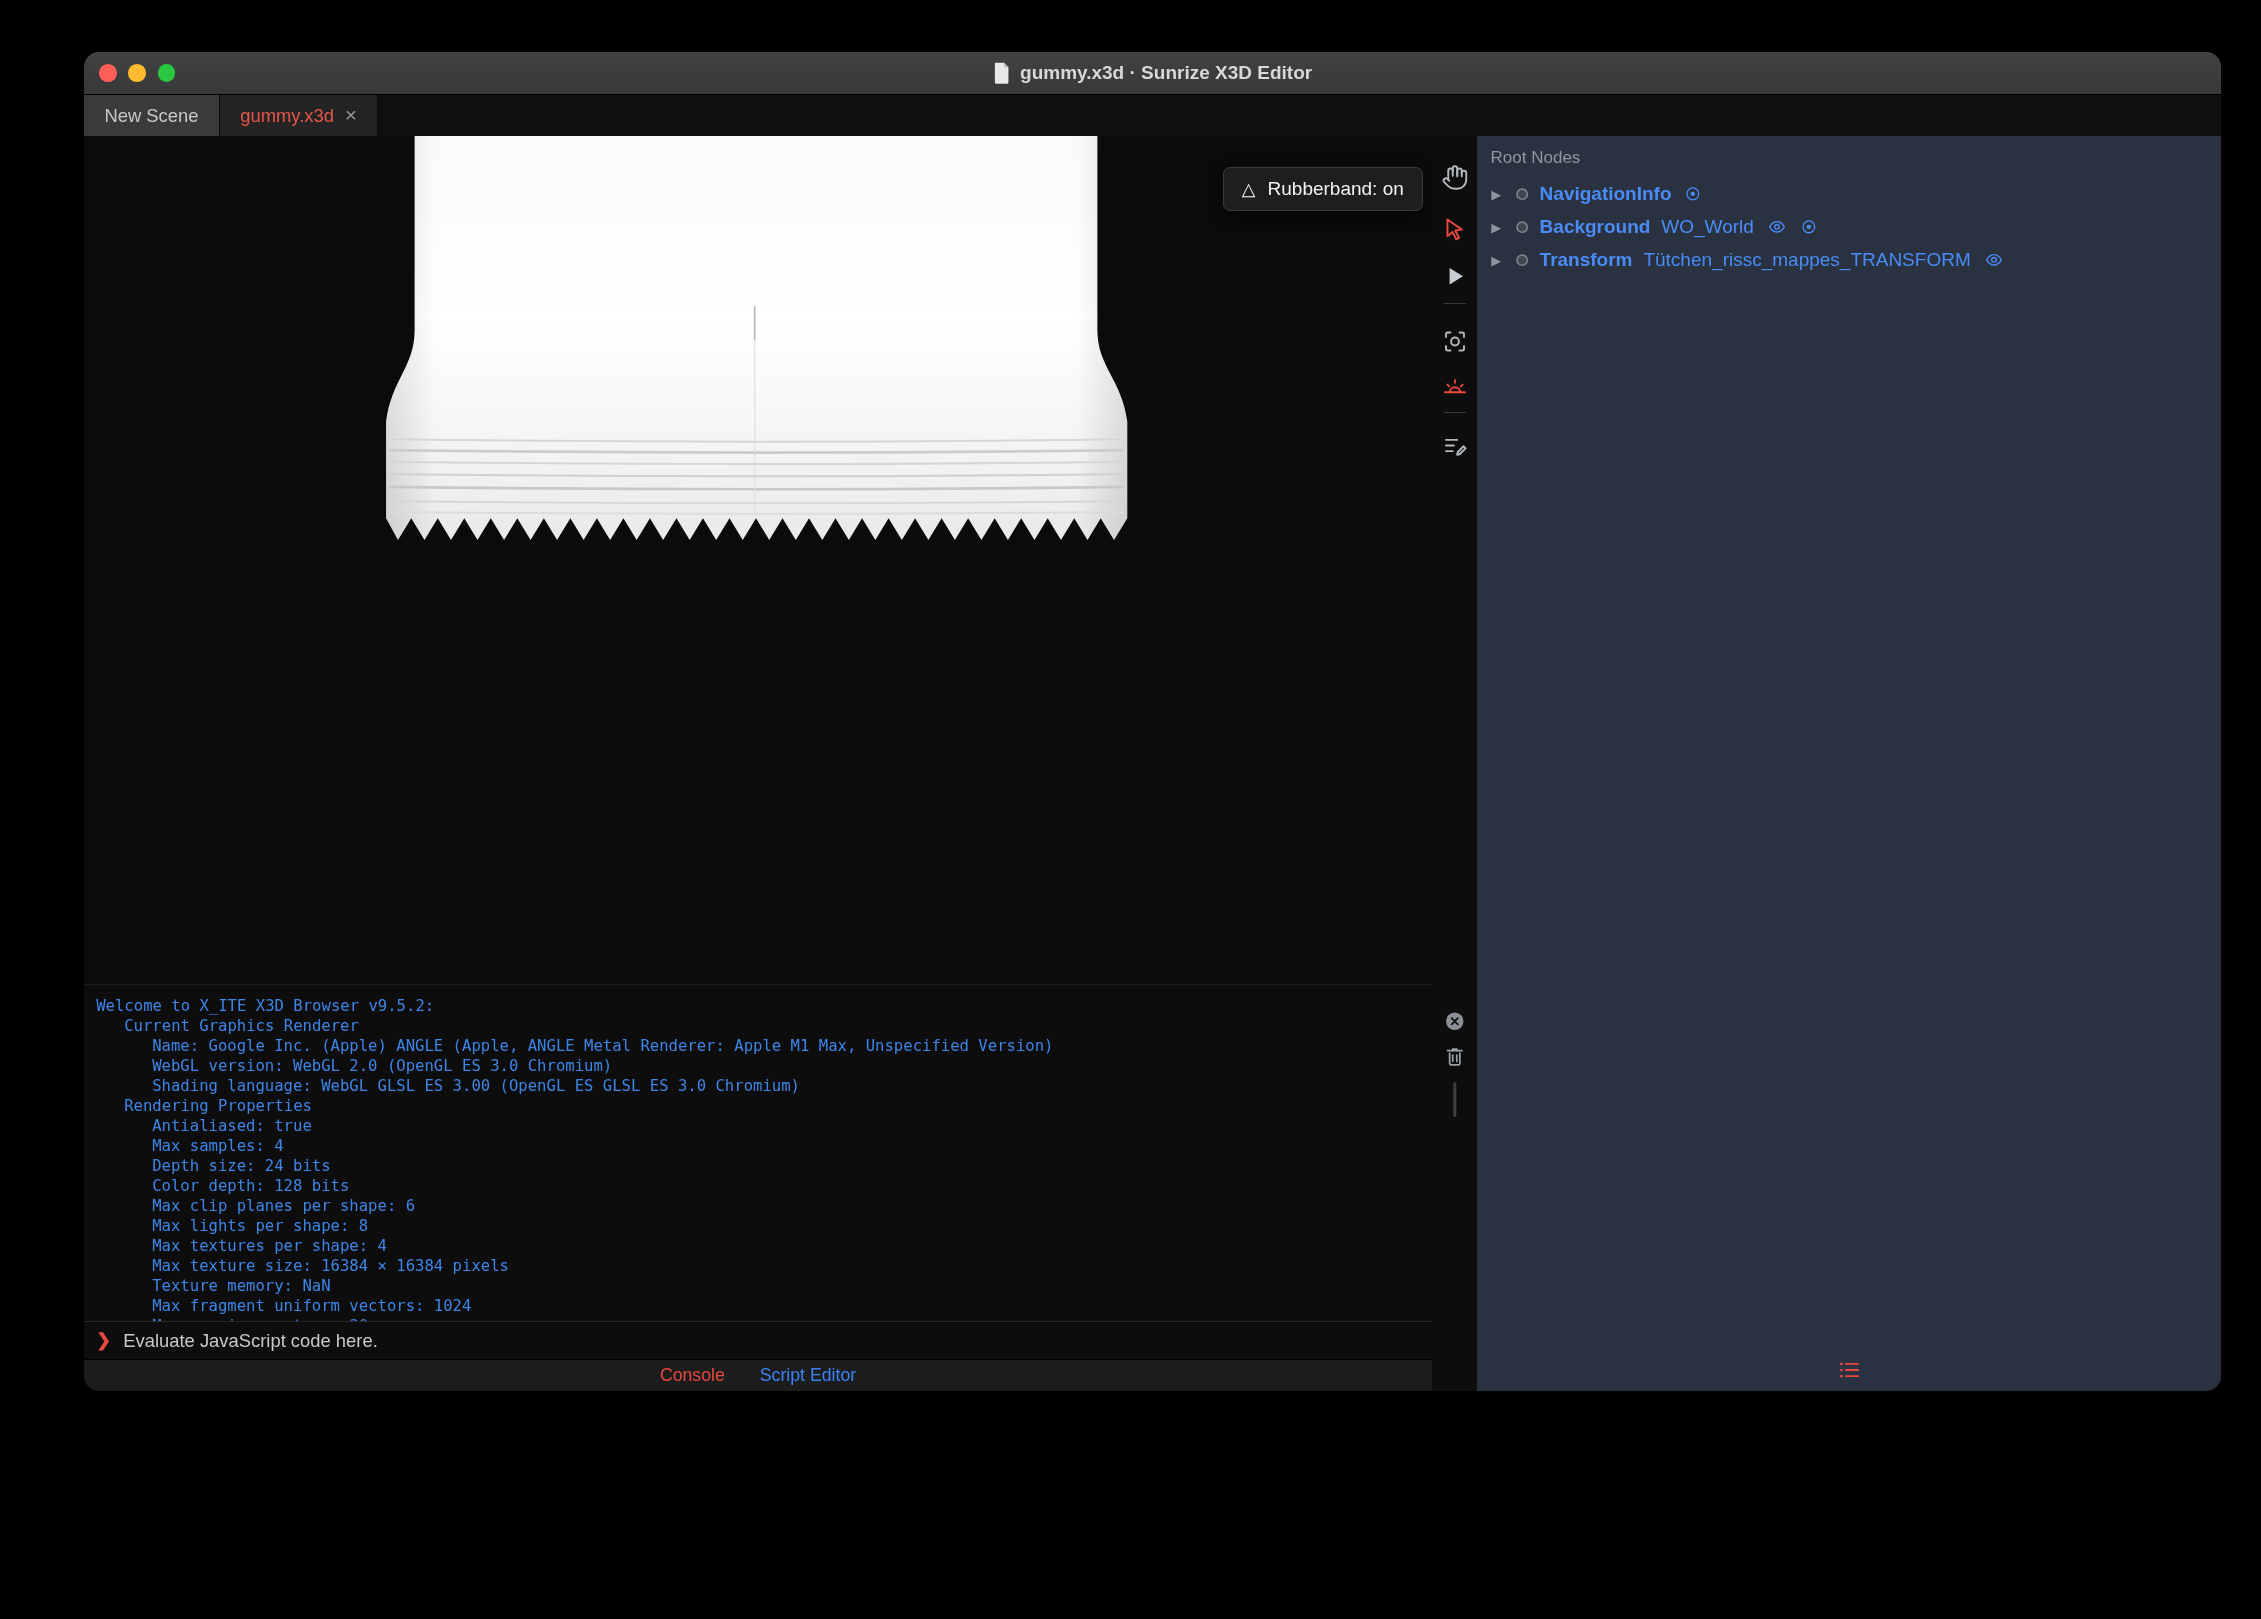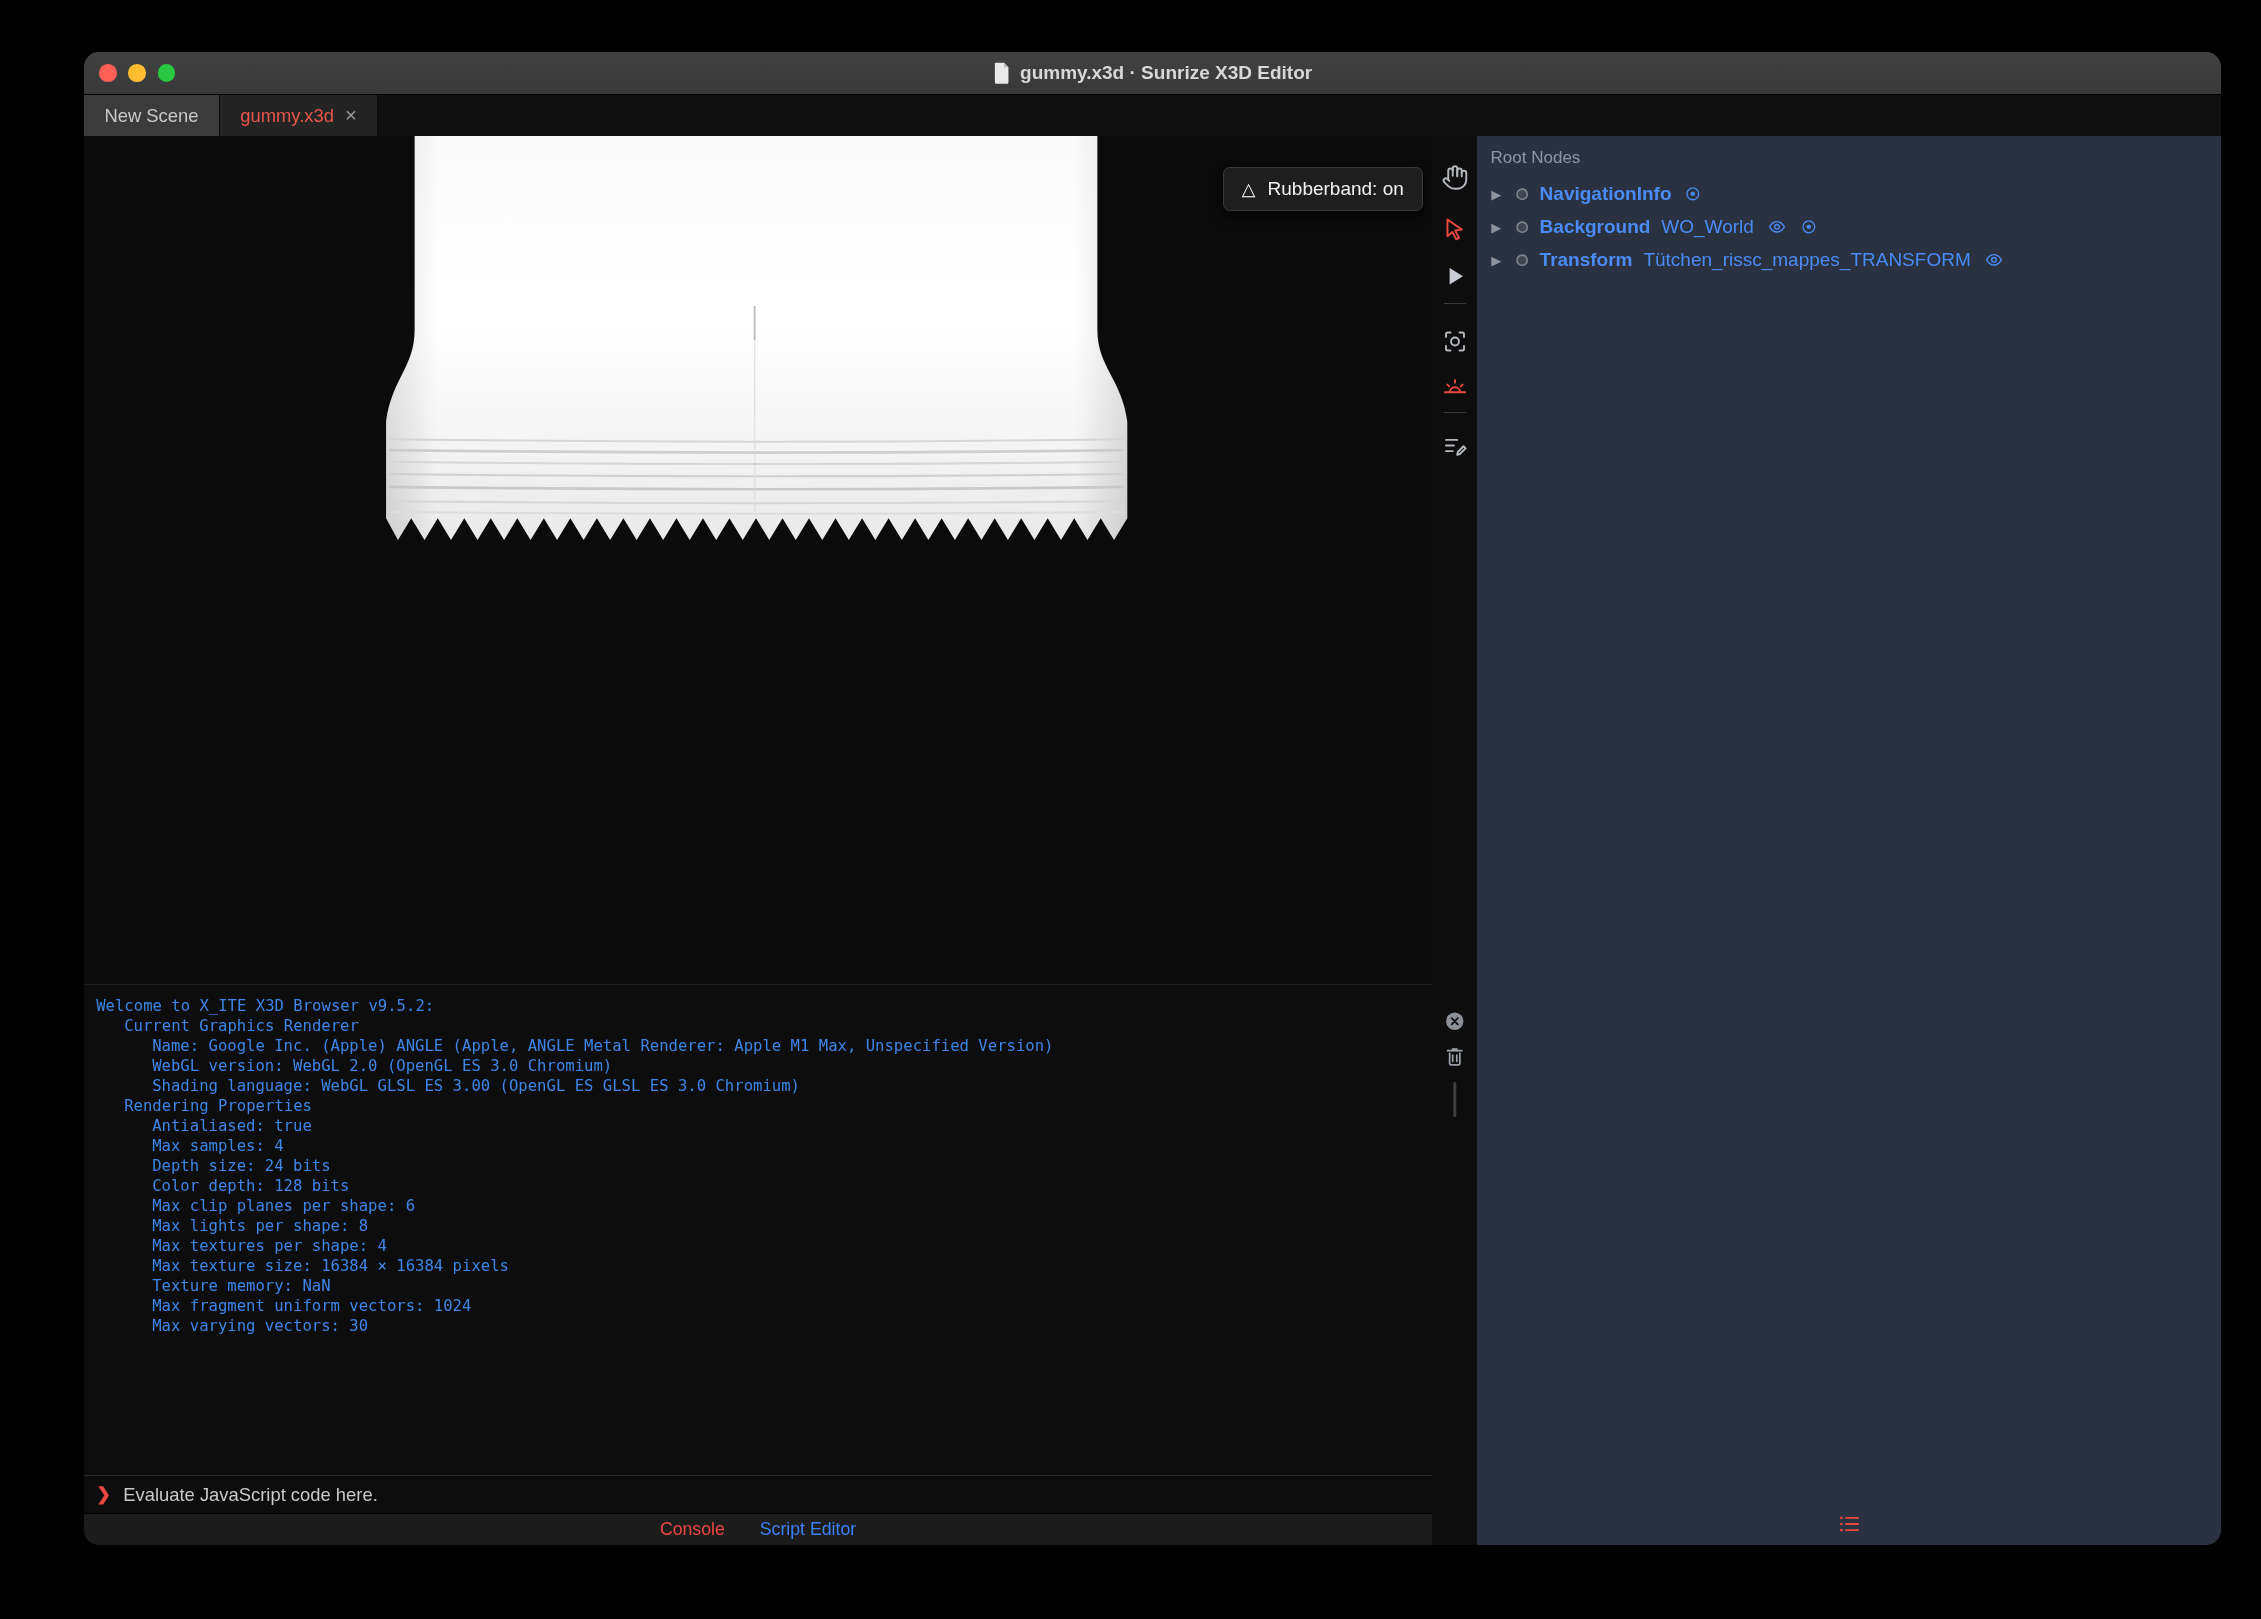--- a/index.html
+++ b/index.html
@@ -1,17 +1,17 @@
 <!DOCTYPE html>
 <html style="font-size:11px"><head>
 <meta charset="utf-8">
 <style>
   html,body{margin:0;padding:0;background:#000;width:2261px;height:1619px;overflow:hidden;
     font-family:"Liberation Sans", sans-serif;-webkit-font-smoothing:antialiased;}
-  .window{position:absolute;left:84px;top:52px;width:2137px;height:1493px;border-radius:15px;
+  .window{position:absolute;left:84px;top:52px;width:2137px;height:1339px;border-radius:15px;
     overflow:hidden;background:#151515;display:flex;flex-direction:column;
     box-shadow:0 27px 82px rgba(0,0,0,.8);}
   
   .titlebar{flex:0 0 42px;background:linear-gradient(#424242,#383838);display:flex;align-items:center;
     position:relative;border-bottom:0.7px solid #000;}
   .traffic{position:absolute;left:15px;display:flex;gap:11.6px;}
   .light{width:17.7px;height:17.7px;border-radius:50%;}
   .light.red{background:#ff5f57}.light.yellow{background:#febc2e}.light.green{background:#28c840}
   .title-wrap{margin:0 auto;display:flex;align-items:center;gap:9.5px;color:#d8d8d8;
     font-size:19px;font-weight:700;}

